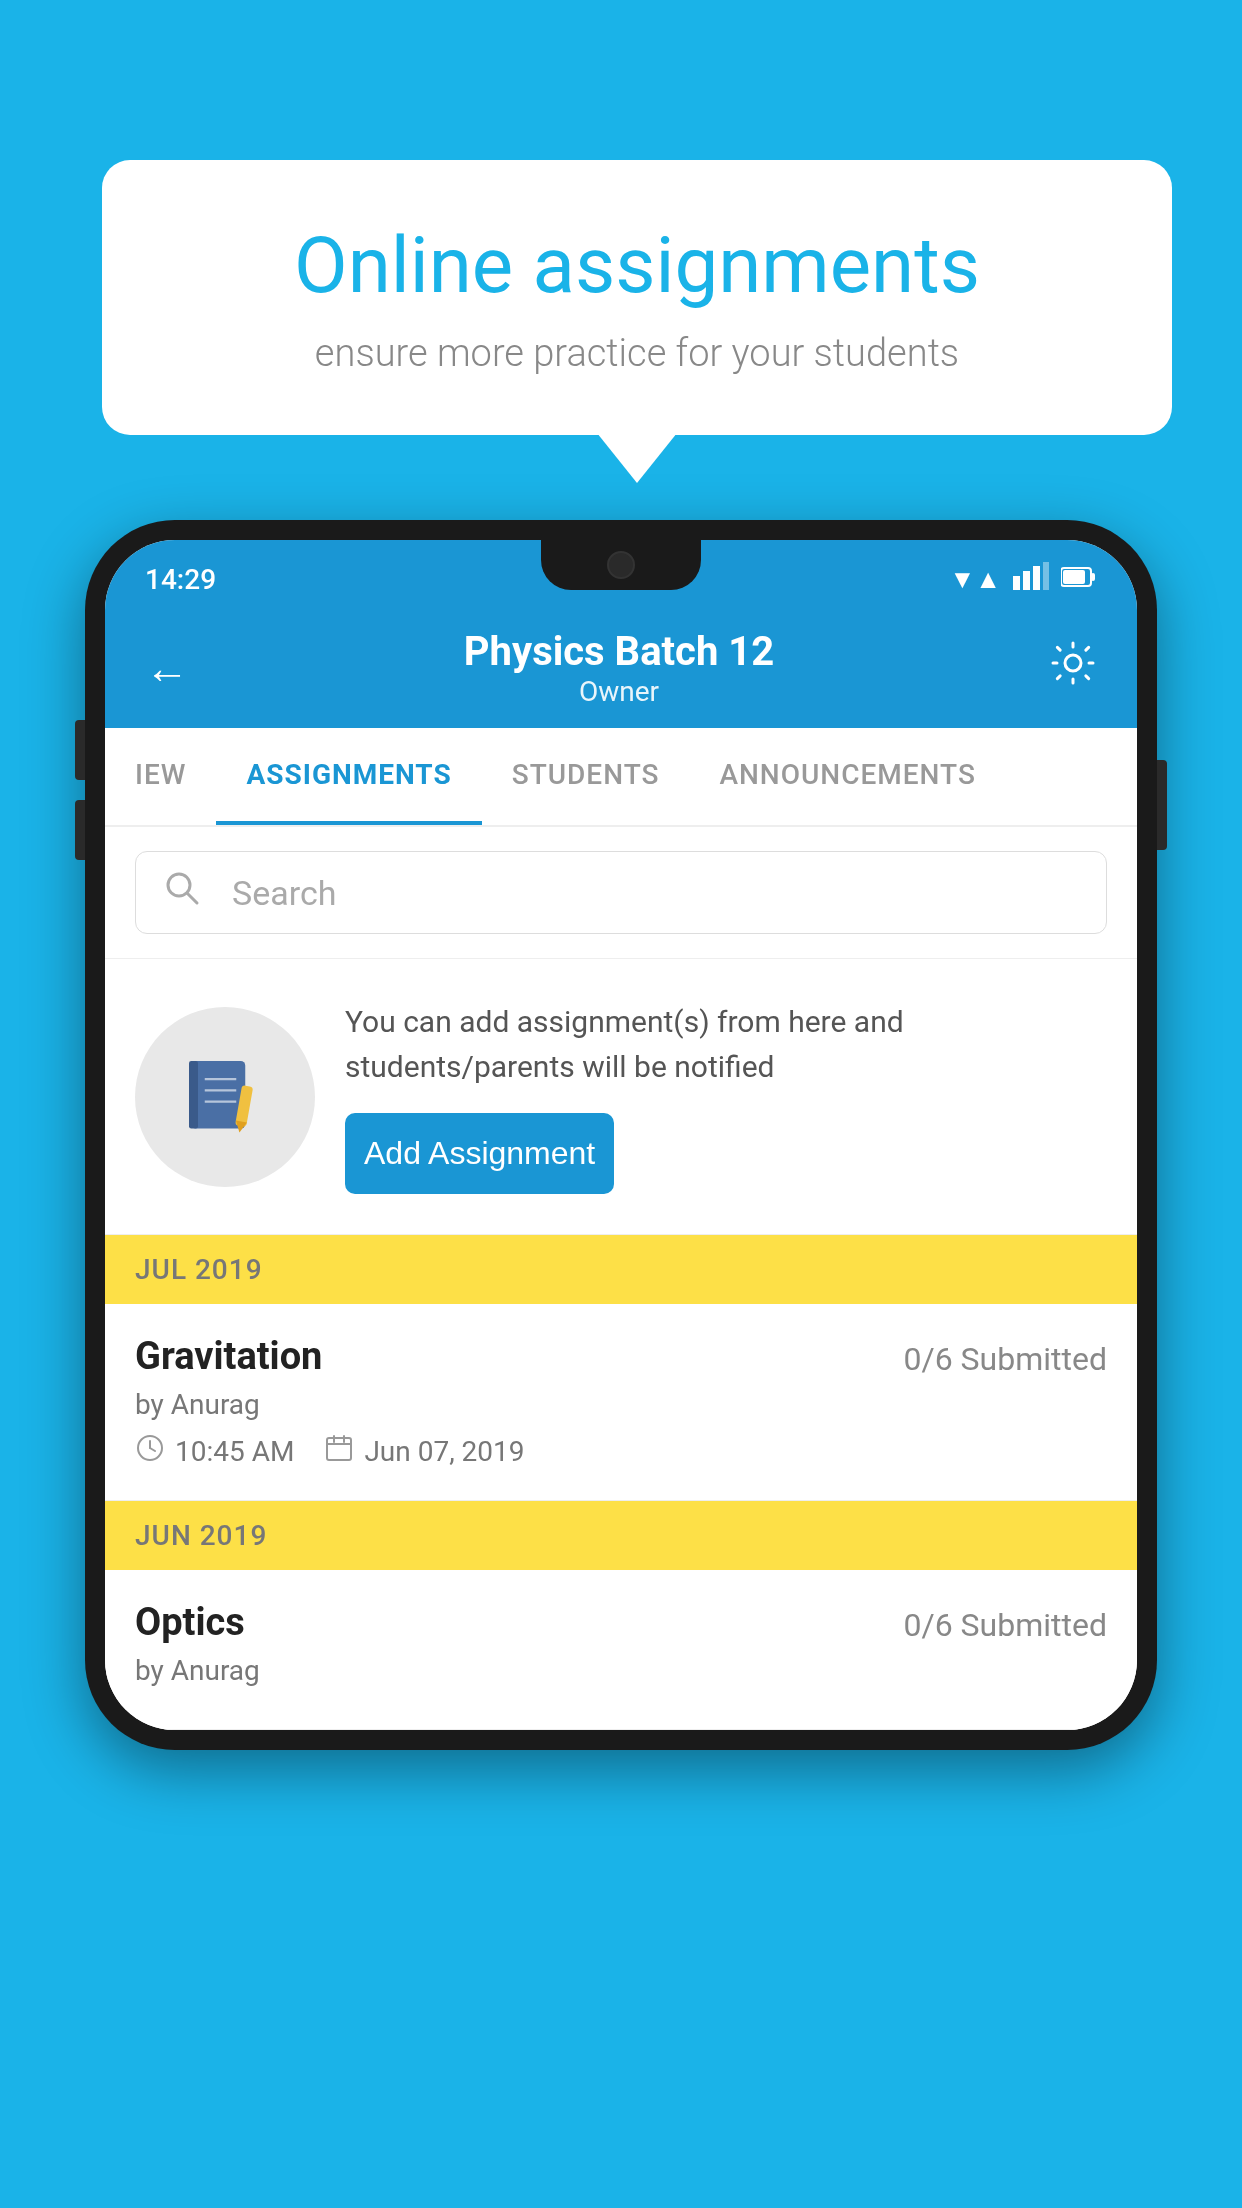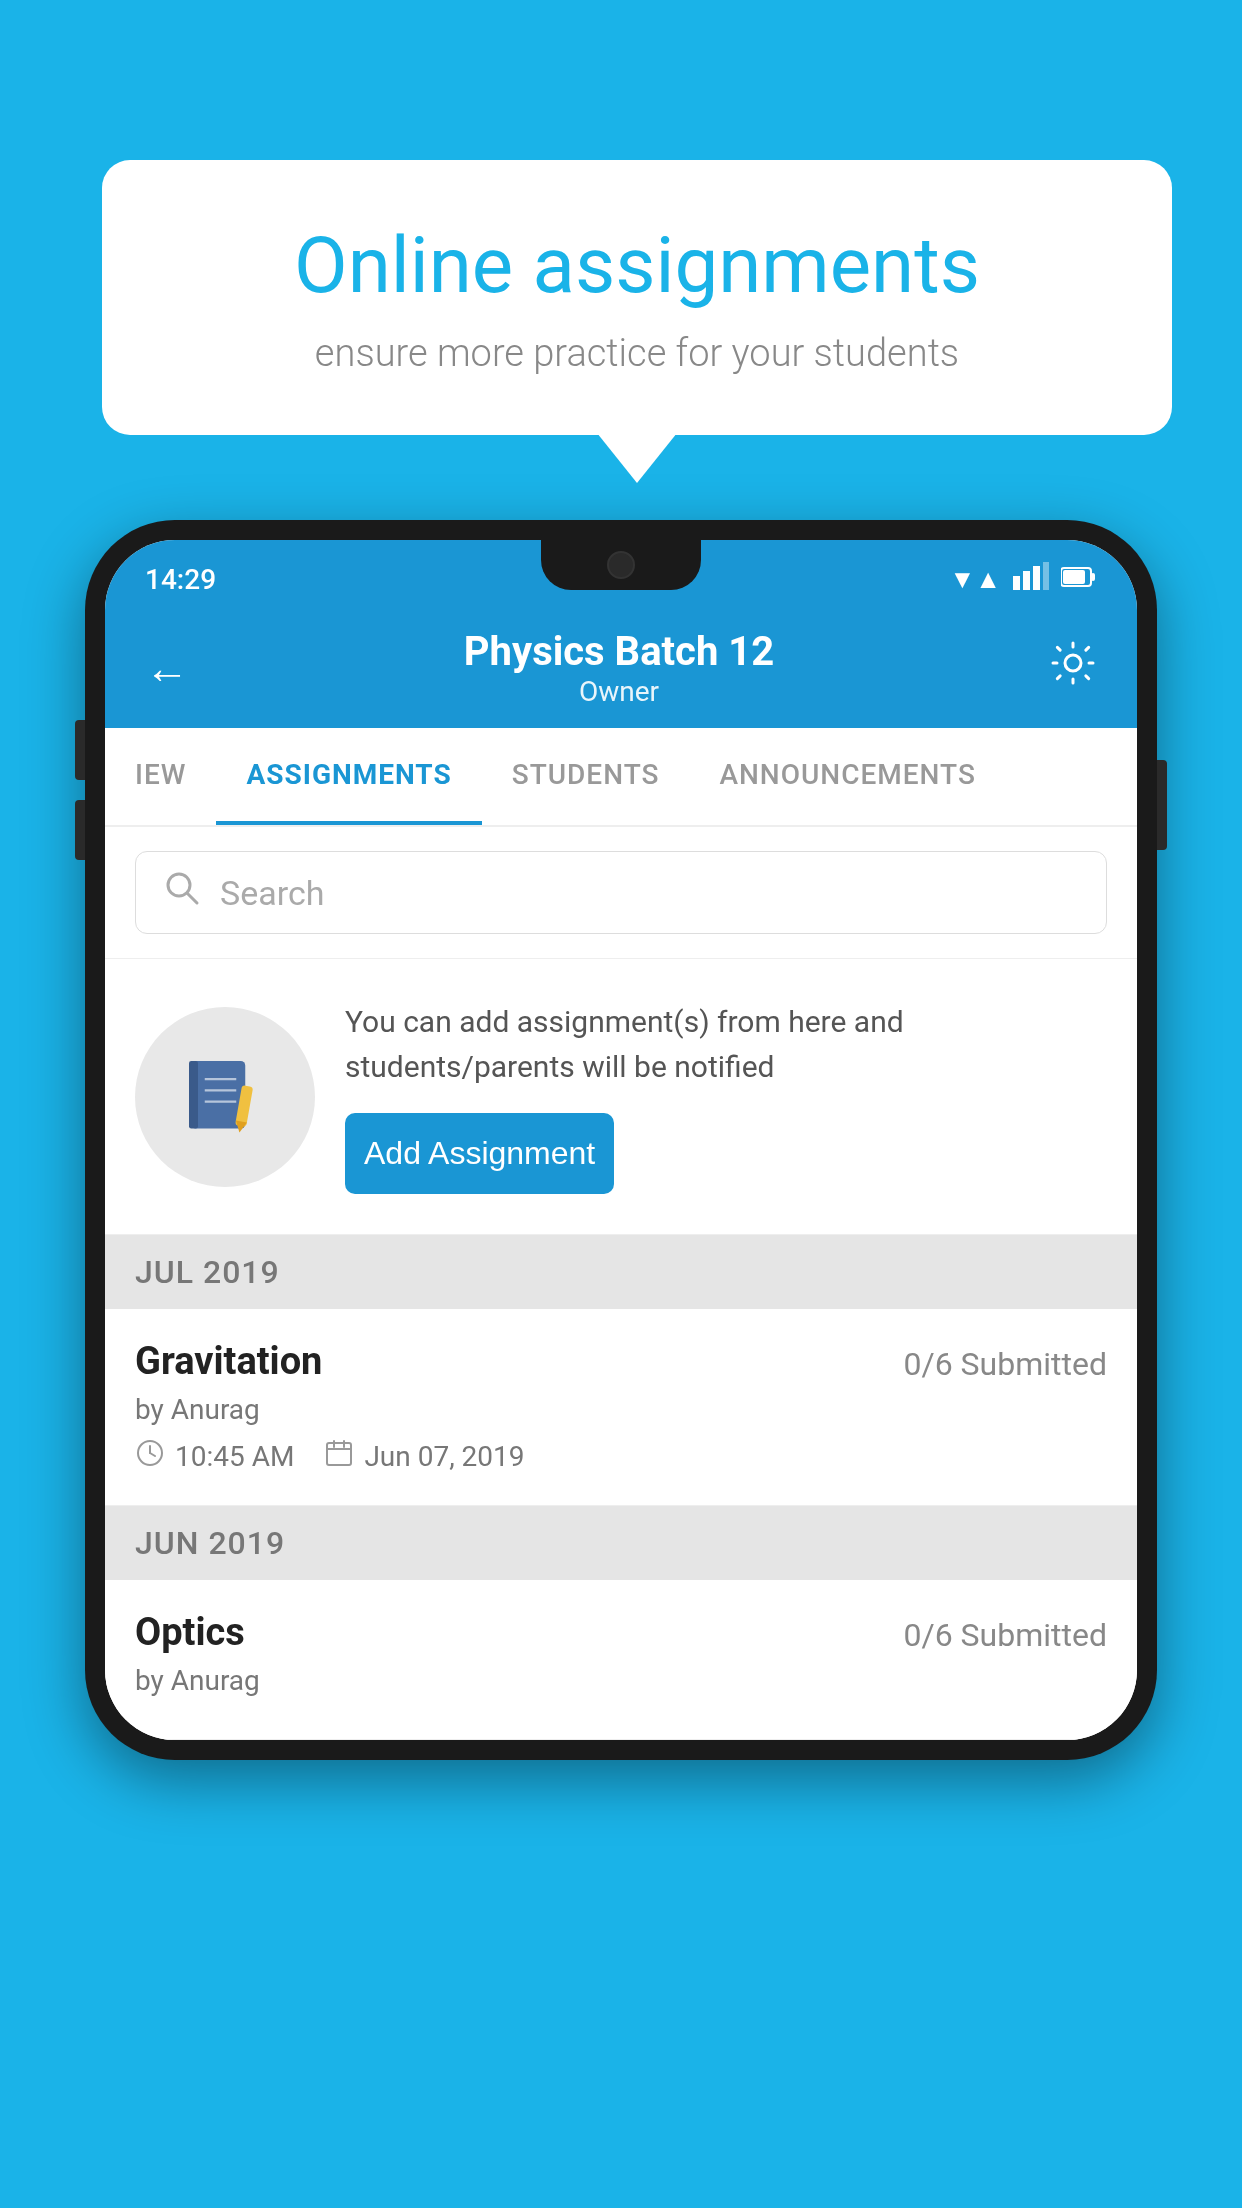--- a/index.html
+++ b/index.html
@@ -235,21 +235,21 @@
       border-bottom: 1px solid #eee;
     }
 
     .search-input-wrapper {
       background: white;
       border: 1.5px solid #ddd;
       border-radius: 12px;
       display: flex;
       align-items: center;
       padding: 18px 28px;
-      gap: 20px;
+      gap: 32px;
     }
 
     .search-icon-svg {
       color: #aaa;
       font-size: 36px;
     }
 
     .search-text {
       color: #aaa;
       font-size: 34px;
@@ -293,23 +293,23 @@
       font-size: 32px;
       font-weight: 500;
       padding: 22px 19px;
       border: none;
       border-radius: 10px;
       cursor: pointer;
     }
 
     
     .month-header {
-      background: #e5e5e5;
+      background: #fde047;
       padding: 18px 30px;
-      font-size: 32px;
+      font-size: 28px;
       color: #777;
       font-weight: 500;
       letter-spacing: 1px;
     }
 
     
     .assignment-item {
       background: white;
       padding: 30px 30px;
       border-bottom: 1px solid #eee;

